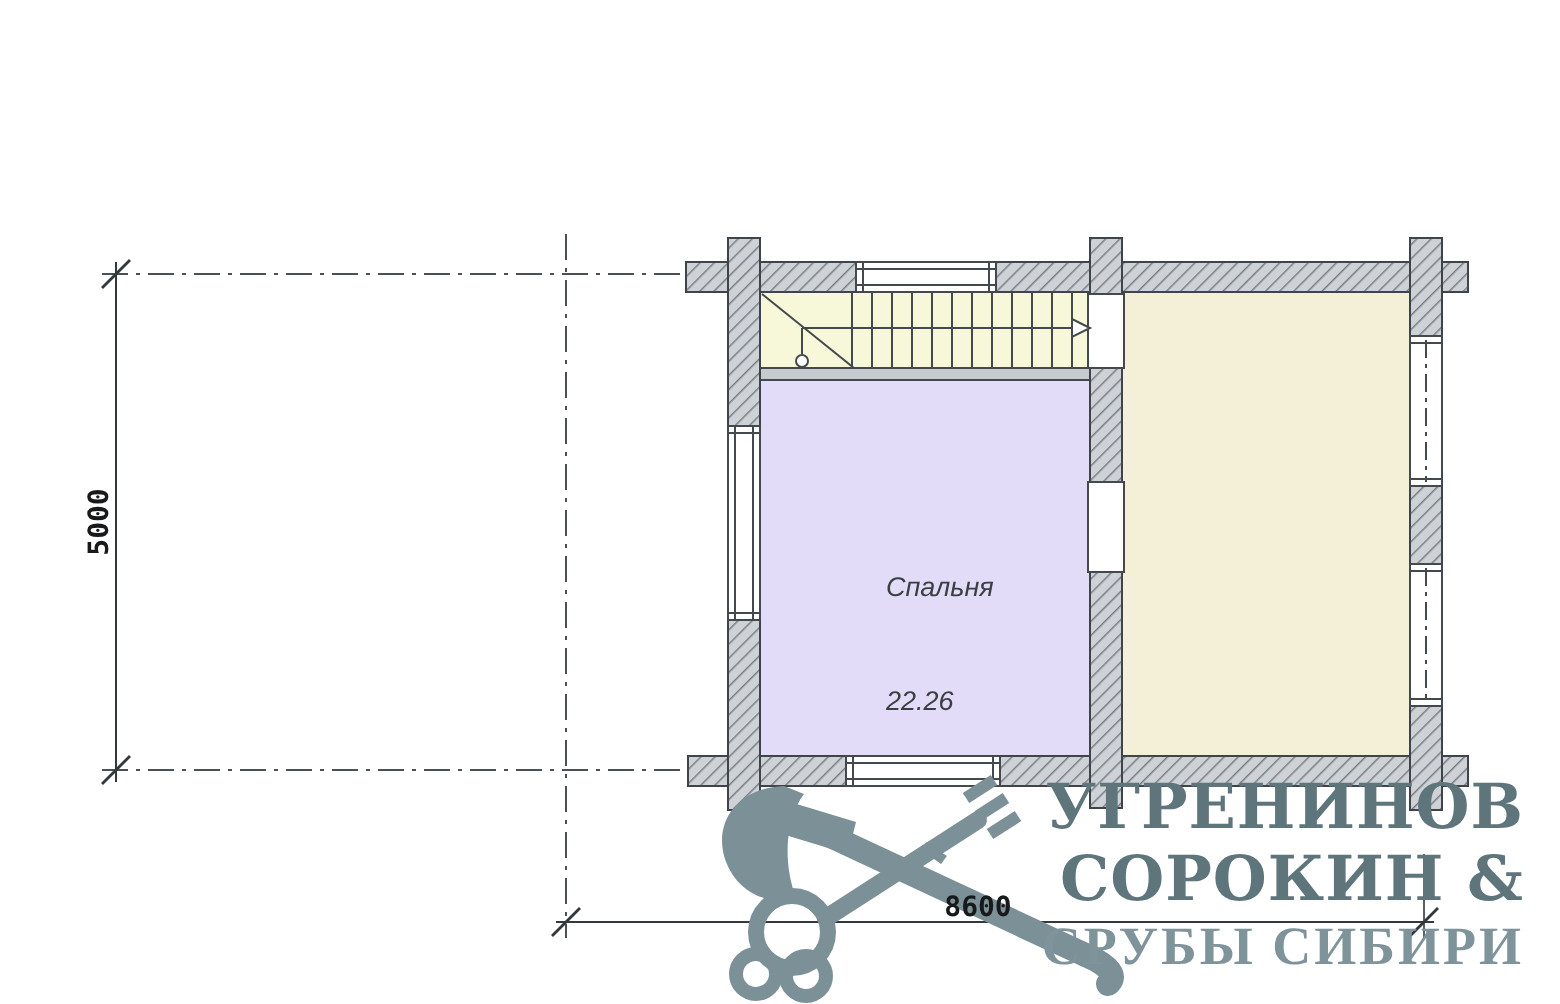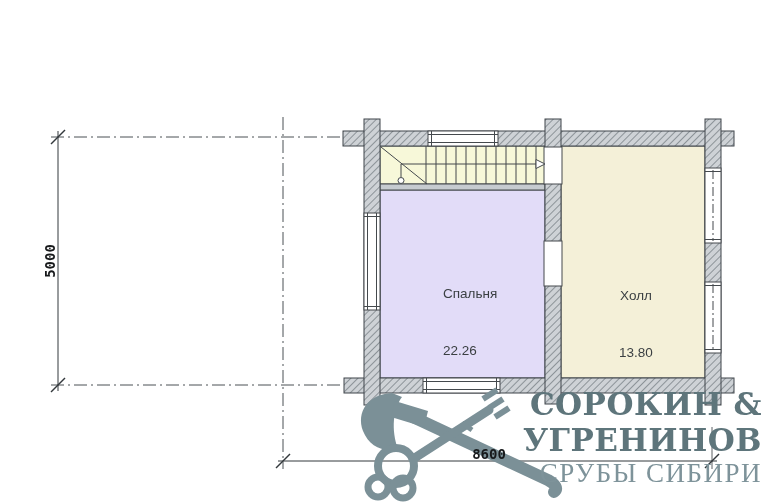--- a/index.html
+++ b/index.html
@@ -11,33 +11,34 @@
   .dim-label {
     position:absolute; font-family:"DejaVu Sans Mono", monospace;
     font-weight:bold; font-size:14px; color:#17191b; line-height:16px;
     text-align:center; white-space:nowrap;
   }
   #dim-height { left:22px; top:253px; width:56px; transform:rotate(-90deg); }
   #dim-width  { left:456px; top:446px; width:66px; }
   .room-label {
     position:absolute; color:#3a3f42; font-size:13.5px; line-height:19px;
     white-space:pre; 
+    font-style:italic;
   }
   #label-bedroom { left:443px; top:246px; text-align:left; }
   #label-hall    { left:596px; top:248px; width:80px; text-align:center; }
   .logo-text {
     position:absolute; left:430px; top:386px; width:332px; text-align:right;
     white-space:nowrap;
   }
   .logo-line-big {
     font-family:"DejaVu Serif", serif; font-weight:bold;
     font-size:31px; line-height:36px; color:#5e757b; letter-spacing:0.5px;
   }
   .logo-line-sub {
-    font-family:"Liberation Serif", serif; font-weight:normal;
+    font-family:"Liberation Serif", serif; font-weight:bold;
     font-size:27px; line-height:31px; color:#7e939a; letter-spacing:1.5px;
   }
 </style>
 </head>
 <body>
 
 <div class="canvas">
 
   <svg class="plan-svg" width="780" height="502" viewBox="0 0 780 502">
     <defs>
@@ -168,24 +169,20 @@
     </g>
   </svg>
 
   <div class="dim-label" id="dim-height">5000</div>
   <div class="dim-label" id="dim-width">8600</div>
 
   <div class="room-label" id="label-bedroom">
     <div>Спальня</div>
     <div>22.26</div>
   </div>
-  <div class="room-label" id="label-hall">
-    <div>Холл</div>
-    <div>13.80</div>
-  </div>
 
   <div class="logo-text">
+    <div class="logo-line-big">УГРЕНИНОВ</div>
     <div class="logo-line-big">СОРОКИН &amp;</div>
-    <div class="logo-line-big">УГРЕНИНОВ</div>
     <div class="logo-line-sub">СРУБЫ СИБИРИ</div>
   </div>
 
 </div>
 
 </body></html>

